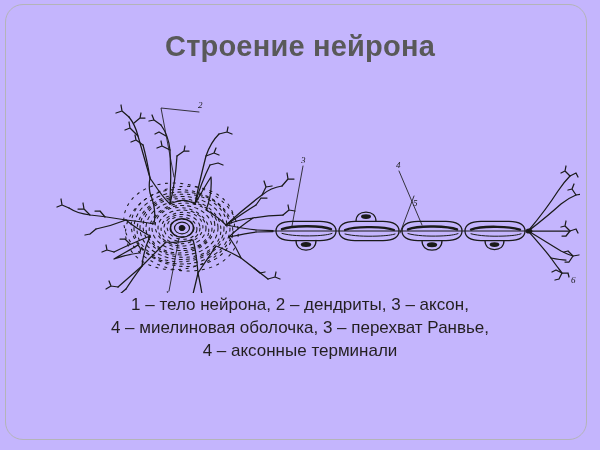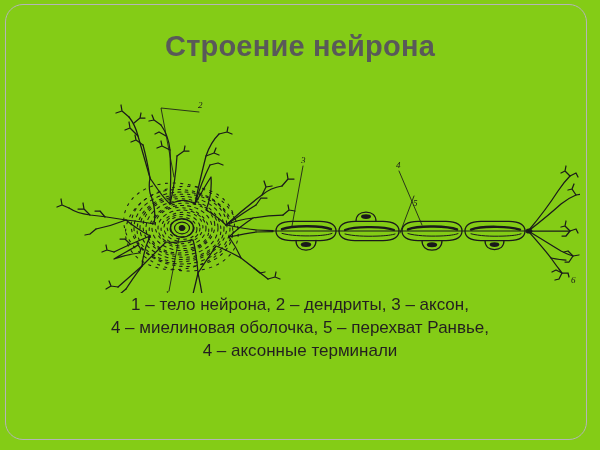--- a/index.html
+++ b/index.html
@@ -5,21 +5,21 @@
 <style>
   html, body {
     margin: 0;
     padding: 0;
     background: #ffffff;
   }
   #slide {
     position: relative;
     width: 600px;
     height: 450px;
-    background: #84cc16;
+    background: #c4b5fd;
     overflow: hidden;
     font-family: "Liberation Sans", sans-serif;
   }
   #frame {
     position: absolute;
     left: 5px;
     top: 4px;
     width: 582px;
     height: 436px;
     border: 1px solid #b4b4b8;
@@ -291,17 +291,17 @@
         <text class="lbl" x="271" y="85">3</text>
         <text class="lbl" x="366" y="90">4</text>
         <text class="lbl" x="383" y="128">5</text>
         <text class="lbl" x="541" y="205">6</text>
       </g>
     </svg>
   </div>
 
   <div id="caption">
     <span class="cap-line">1 – тело нейрона, 2 – дендриты, 3 – аксон,</span>
-    <span class="cap-line">4 – миелиновая оболочка, 5 – перехват Ранвье,</span>
+    <span class="cap-line">4 – миелиновая оболочка, 3 – перехват Ранвье,</span>
     <span class="cap-line">4 – аксонные терминали</span>
   </div>
 
 </div>
 
 </body></html>

